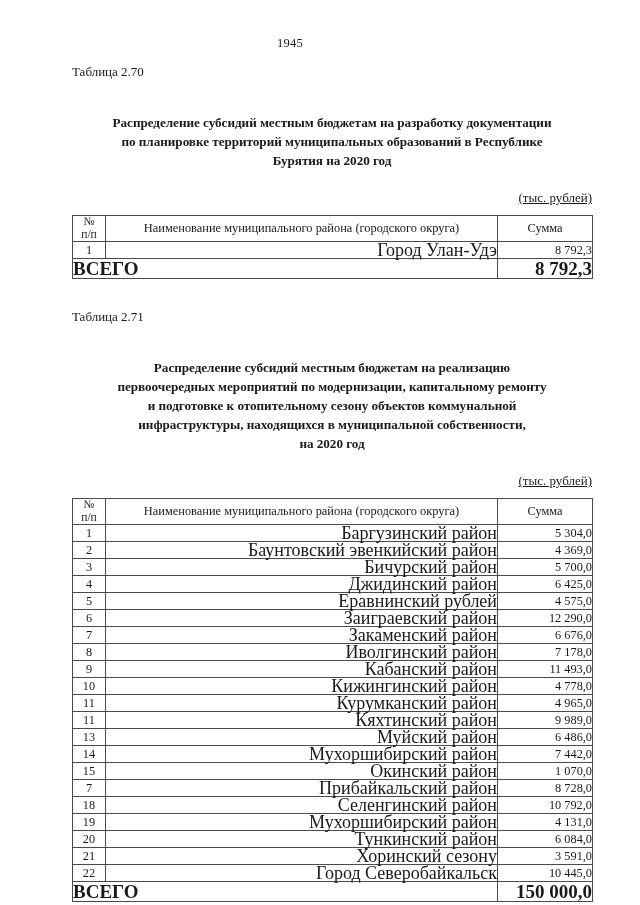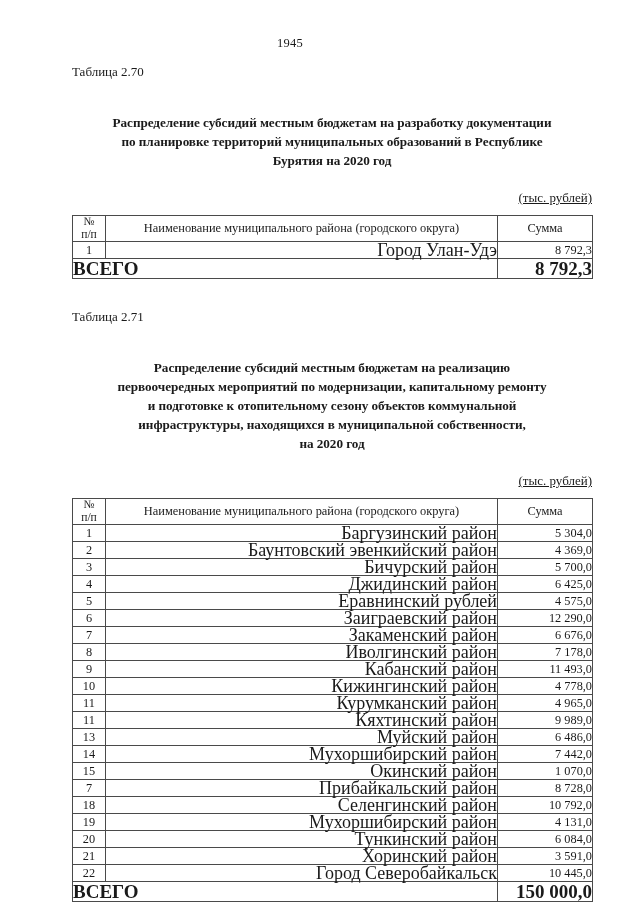--- a/index.html
+++ b/index.html
@@ -324,21 +324,21 @@
               <td class="cell-name">Мухоршибирский район</td>
               <td class="cell-sum">4 131,0</td>
             </tr>
             <tr>
               <td class="cell-num">20</td>
               <td class="cell-name">Тункинский район</td>
               <td class="cell-sum">6 084,0</td>
             </tr>
             <tr>
               <td class="cell-num">21</td>
-              <td class="cell-name">Хоринский район</td>
+              <td class="cell-name">Хоринский сезону</td>
               <td class="cell-sum">3 591,0</td>
             </tr>
             <tr>
               <td class="cell-num">22</td>
               <td class="cell-name">Город Северобайкальск</td>
               <td class="cell-sum">10 445,0</td>
             </tr>
             <tr class="total-row">
               <td class="total-label" colspan="2">ВСЕГО</td>
               <td class="total-sum">150 000,0</td>

